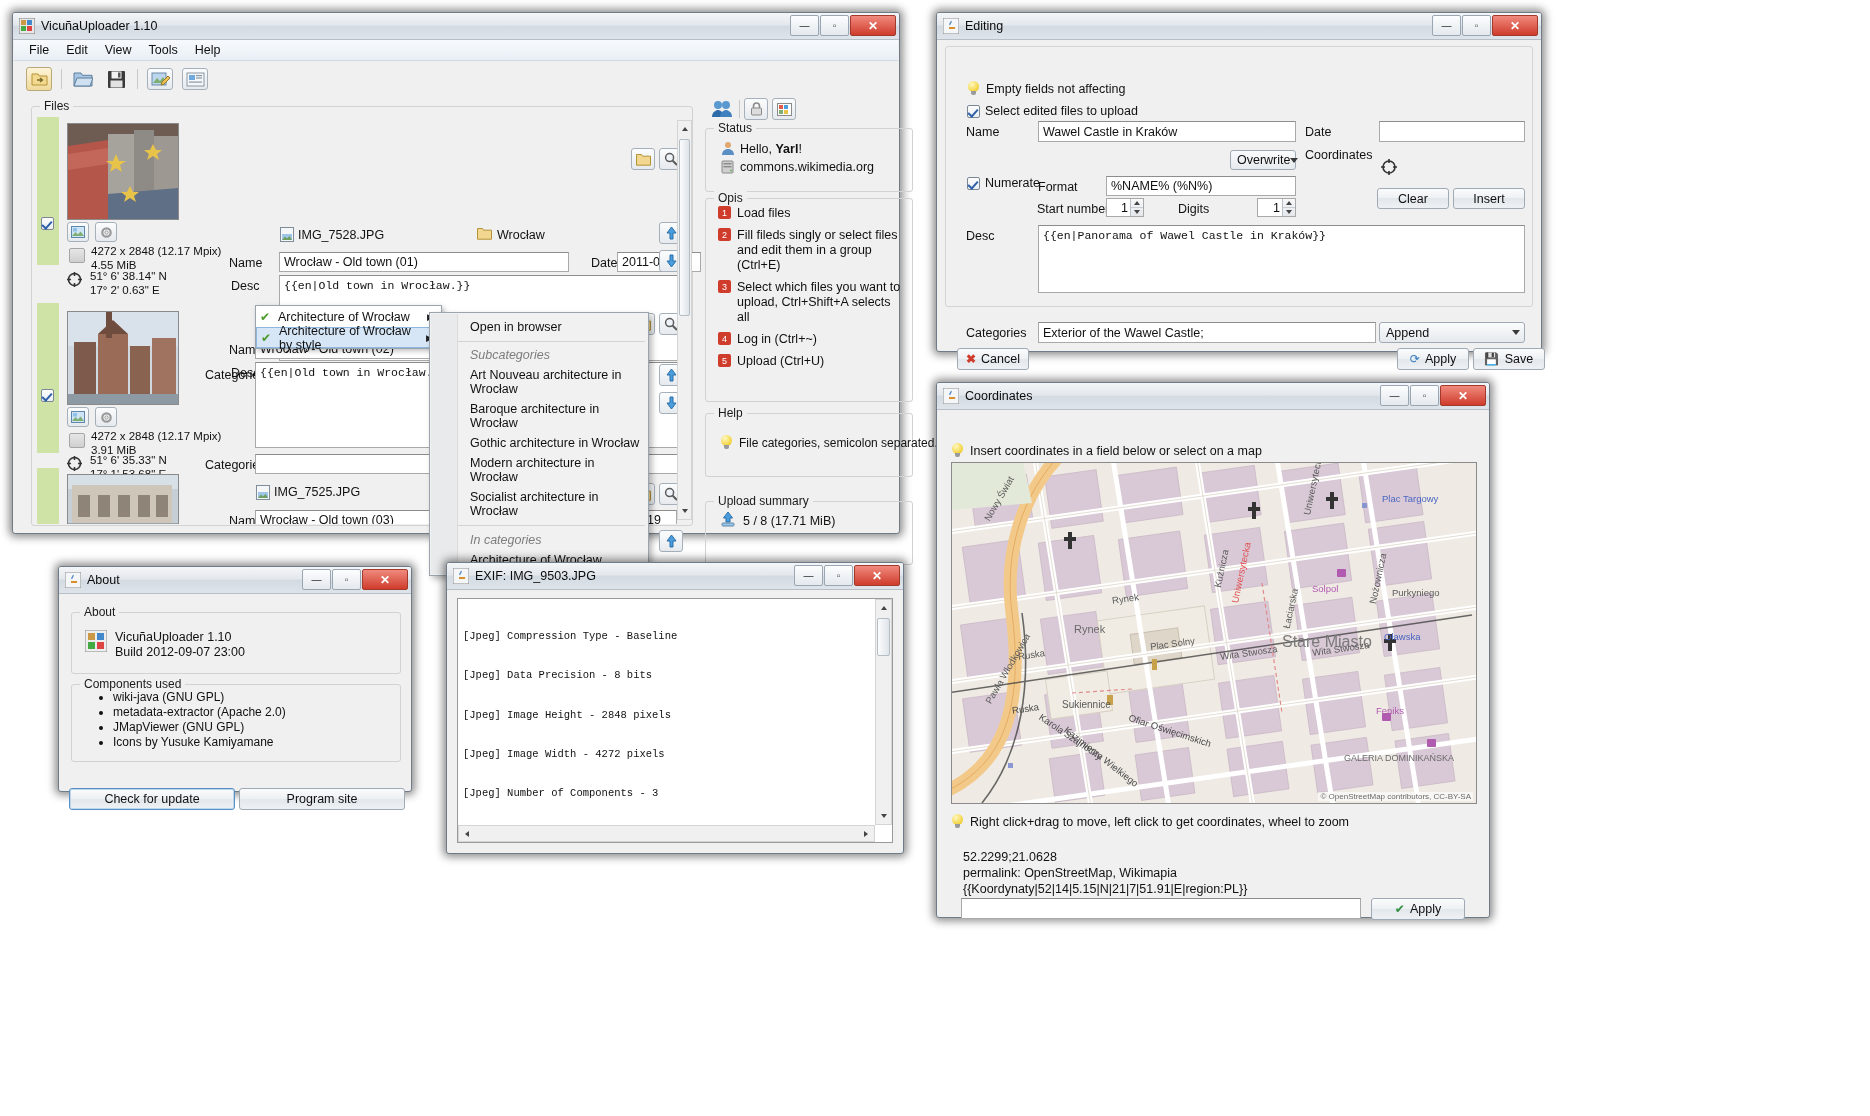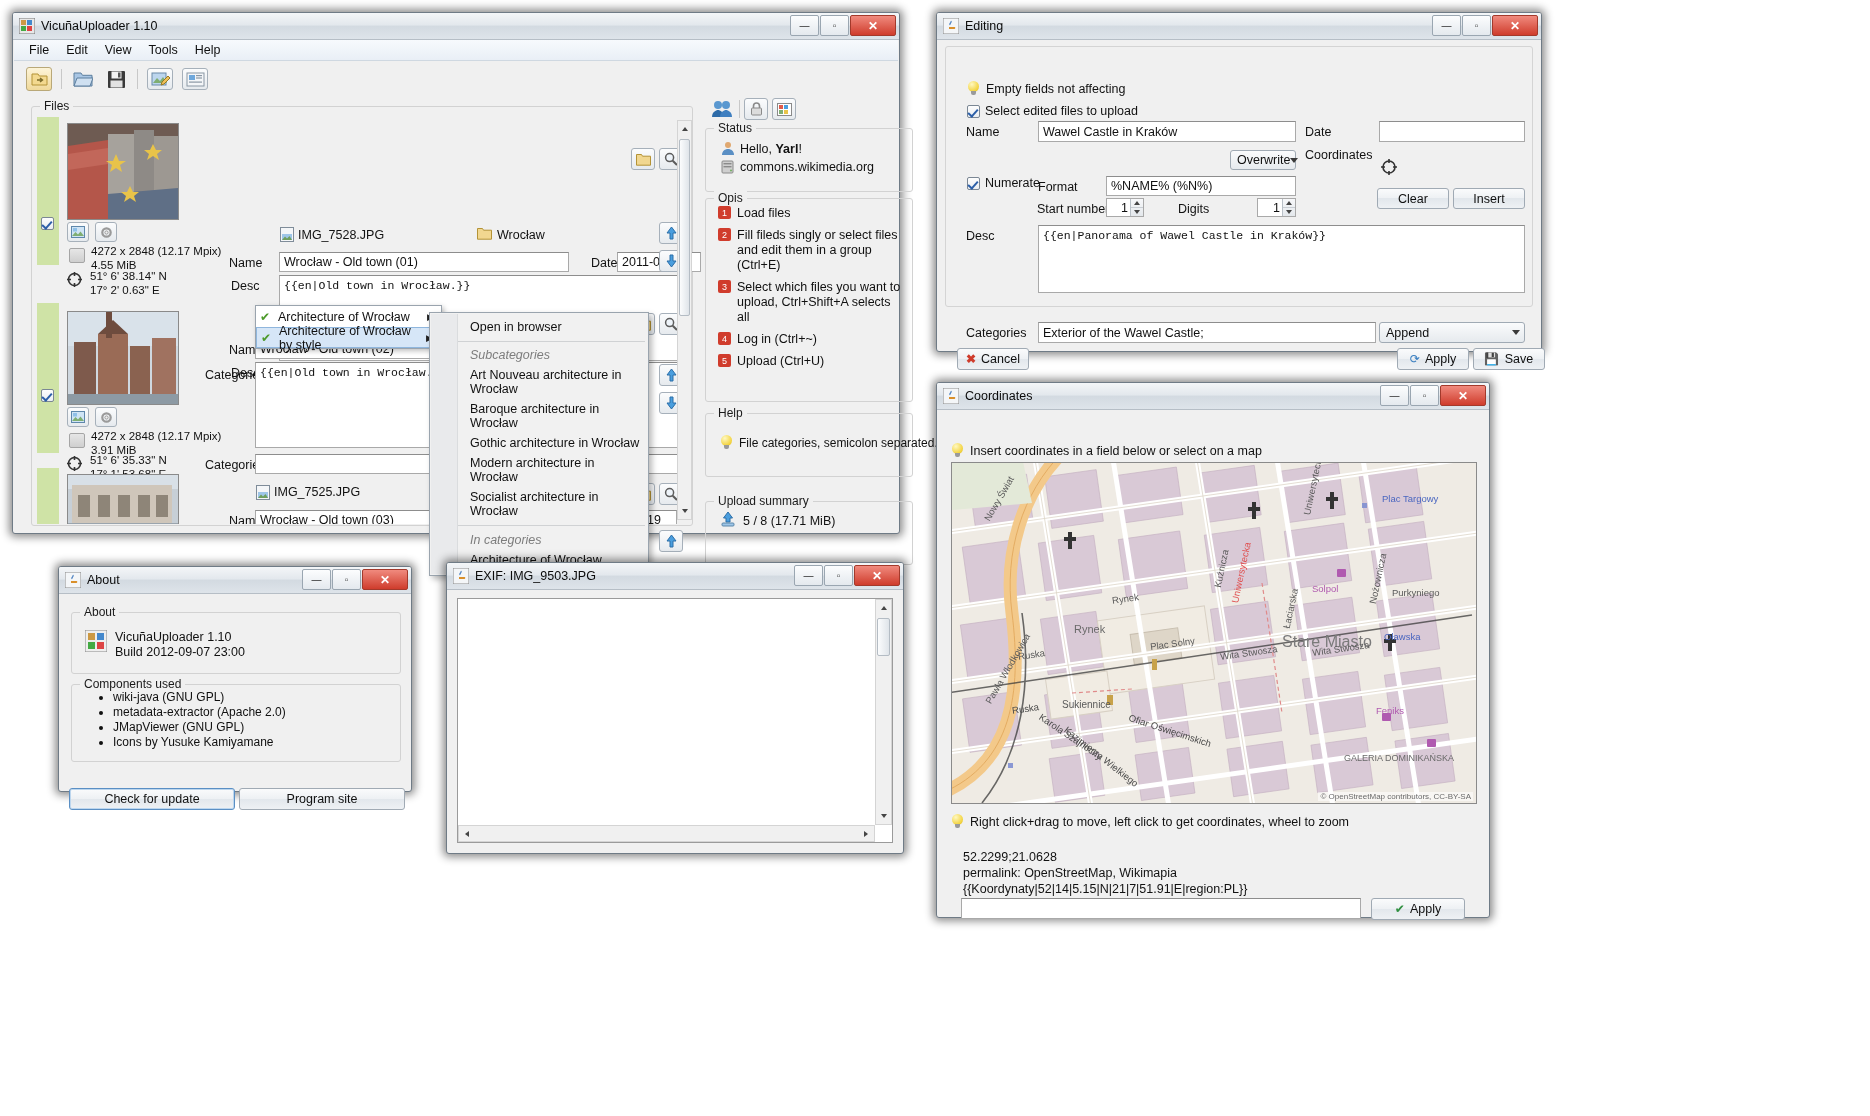--- a/index.html
+++ b/index.html
@@ -848,20 +848,41 @@
     </span>
     <span class="tbtitle">EXIF: IMG_9503.JPG</span>
     <span class="wbtns">
       <span class="wbtn">—</span>
       <span class="wbtn">▫</span>
       <span class="wbtn close">✕</span>
     </span>
   </div>
   <div class="wbody" style="height:263px;">
     <div style="position:absolute;left:10px;top:8px;right:10px;bottom:10px;background:#fff;border:1px solid #9a9a9a;overflow:hidden;">
+      <div style="position:absolute;left:5px;top:5px;right:22px;bottom:20px;overflow:hidden;font-family:'Liberation Mono',monospace;font-size:10.5px;line-height:13.1px;color:#111;white-space:pre;">
+        <div>[Jpeg] Compression Type - Baseline</div>
+        <div>[Jpeg] Data Precision - 8 bits</div>
+        <div>[Jpeg] Image Height - 2848 pixels</div>
+        <div>[Jpeg] Image Width - 4272 pixels</div>
+        <div>[Jpeg] Number of Components - 3</div>
+        
+        
+        
+        
+        
+        
+        
+        
+        
+        
+        
+        
+        
+        
+      </div>
 
       <div class="scroll" style="right:0;top:0;width:17px;bottom:17px;">
         <div class="arrw" style="top:0;">
             <span class="up"></span>
           </div>
         <div class="thumbv" style="top:18px;height:36px;"></div>
         <div class="arrw" style="bottom:0;">
             <span class="dn"></span>
           </div>
       </div>

